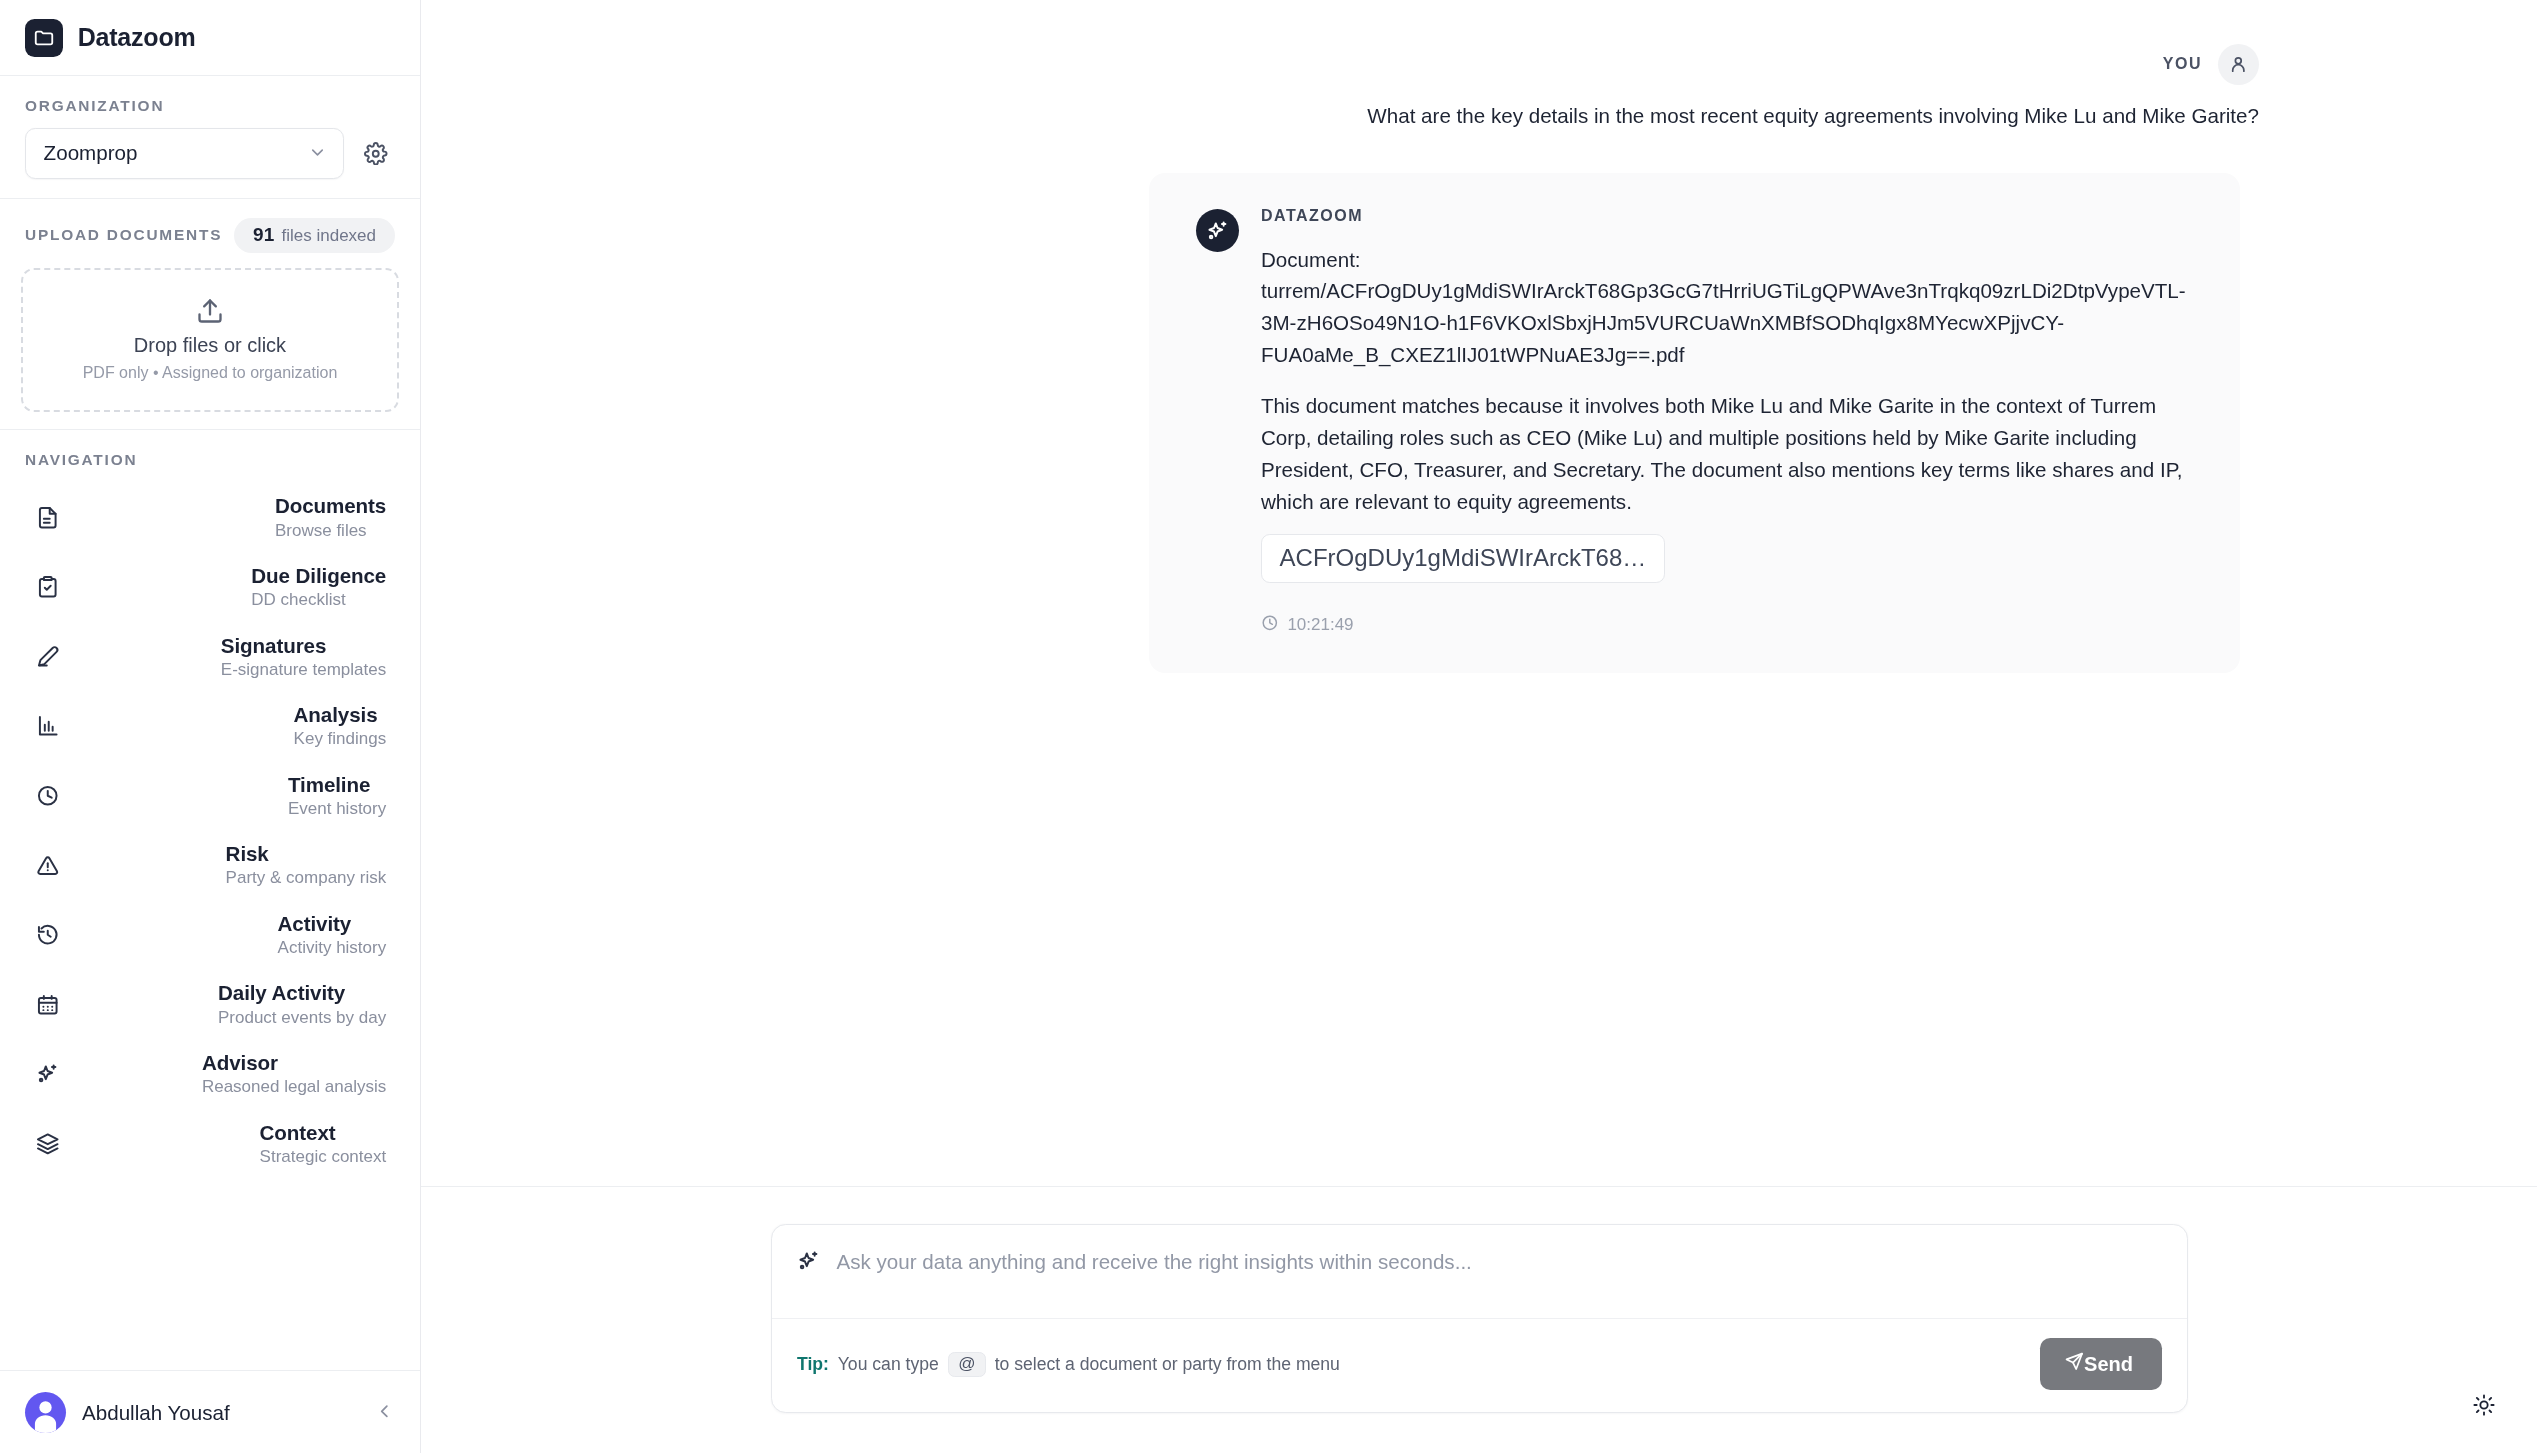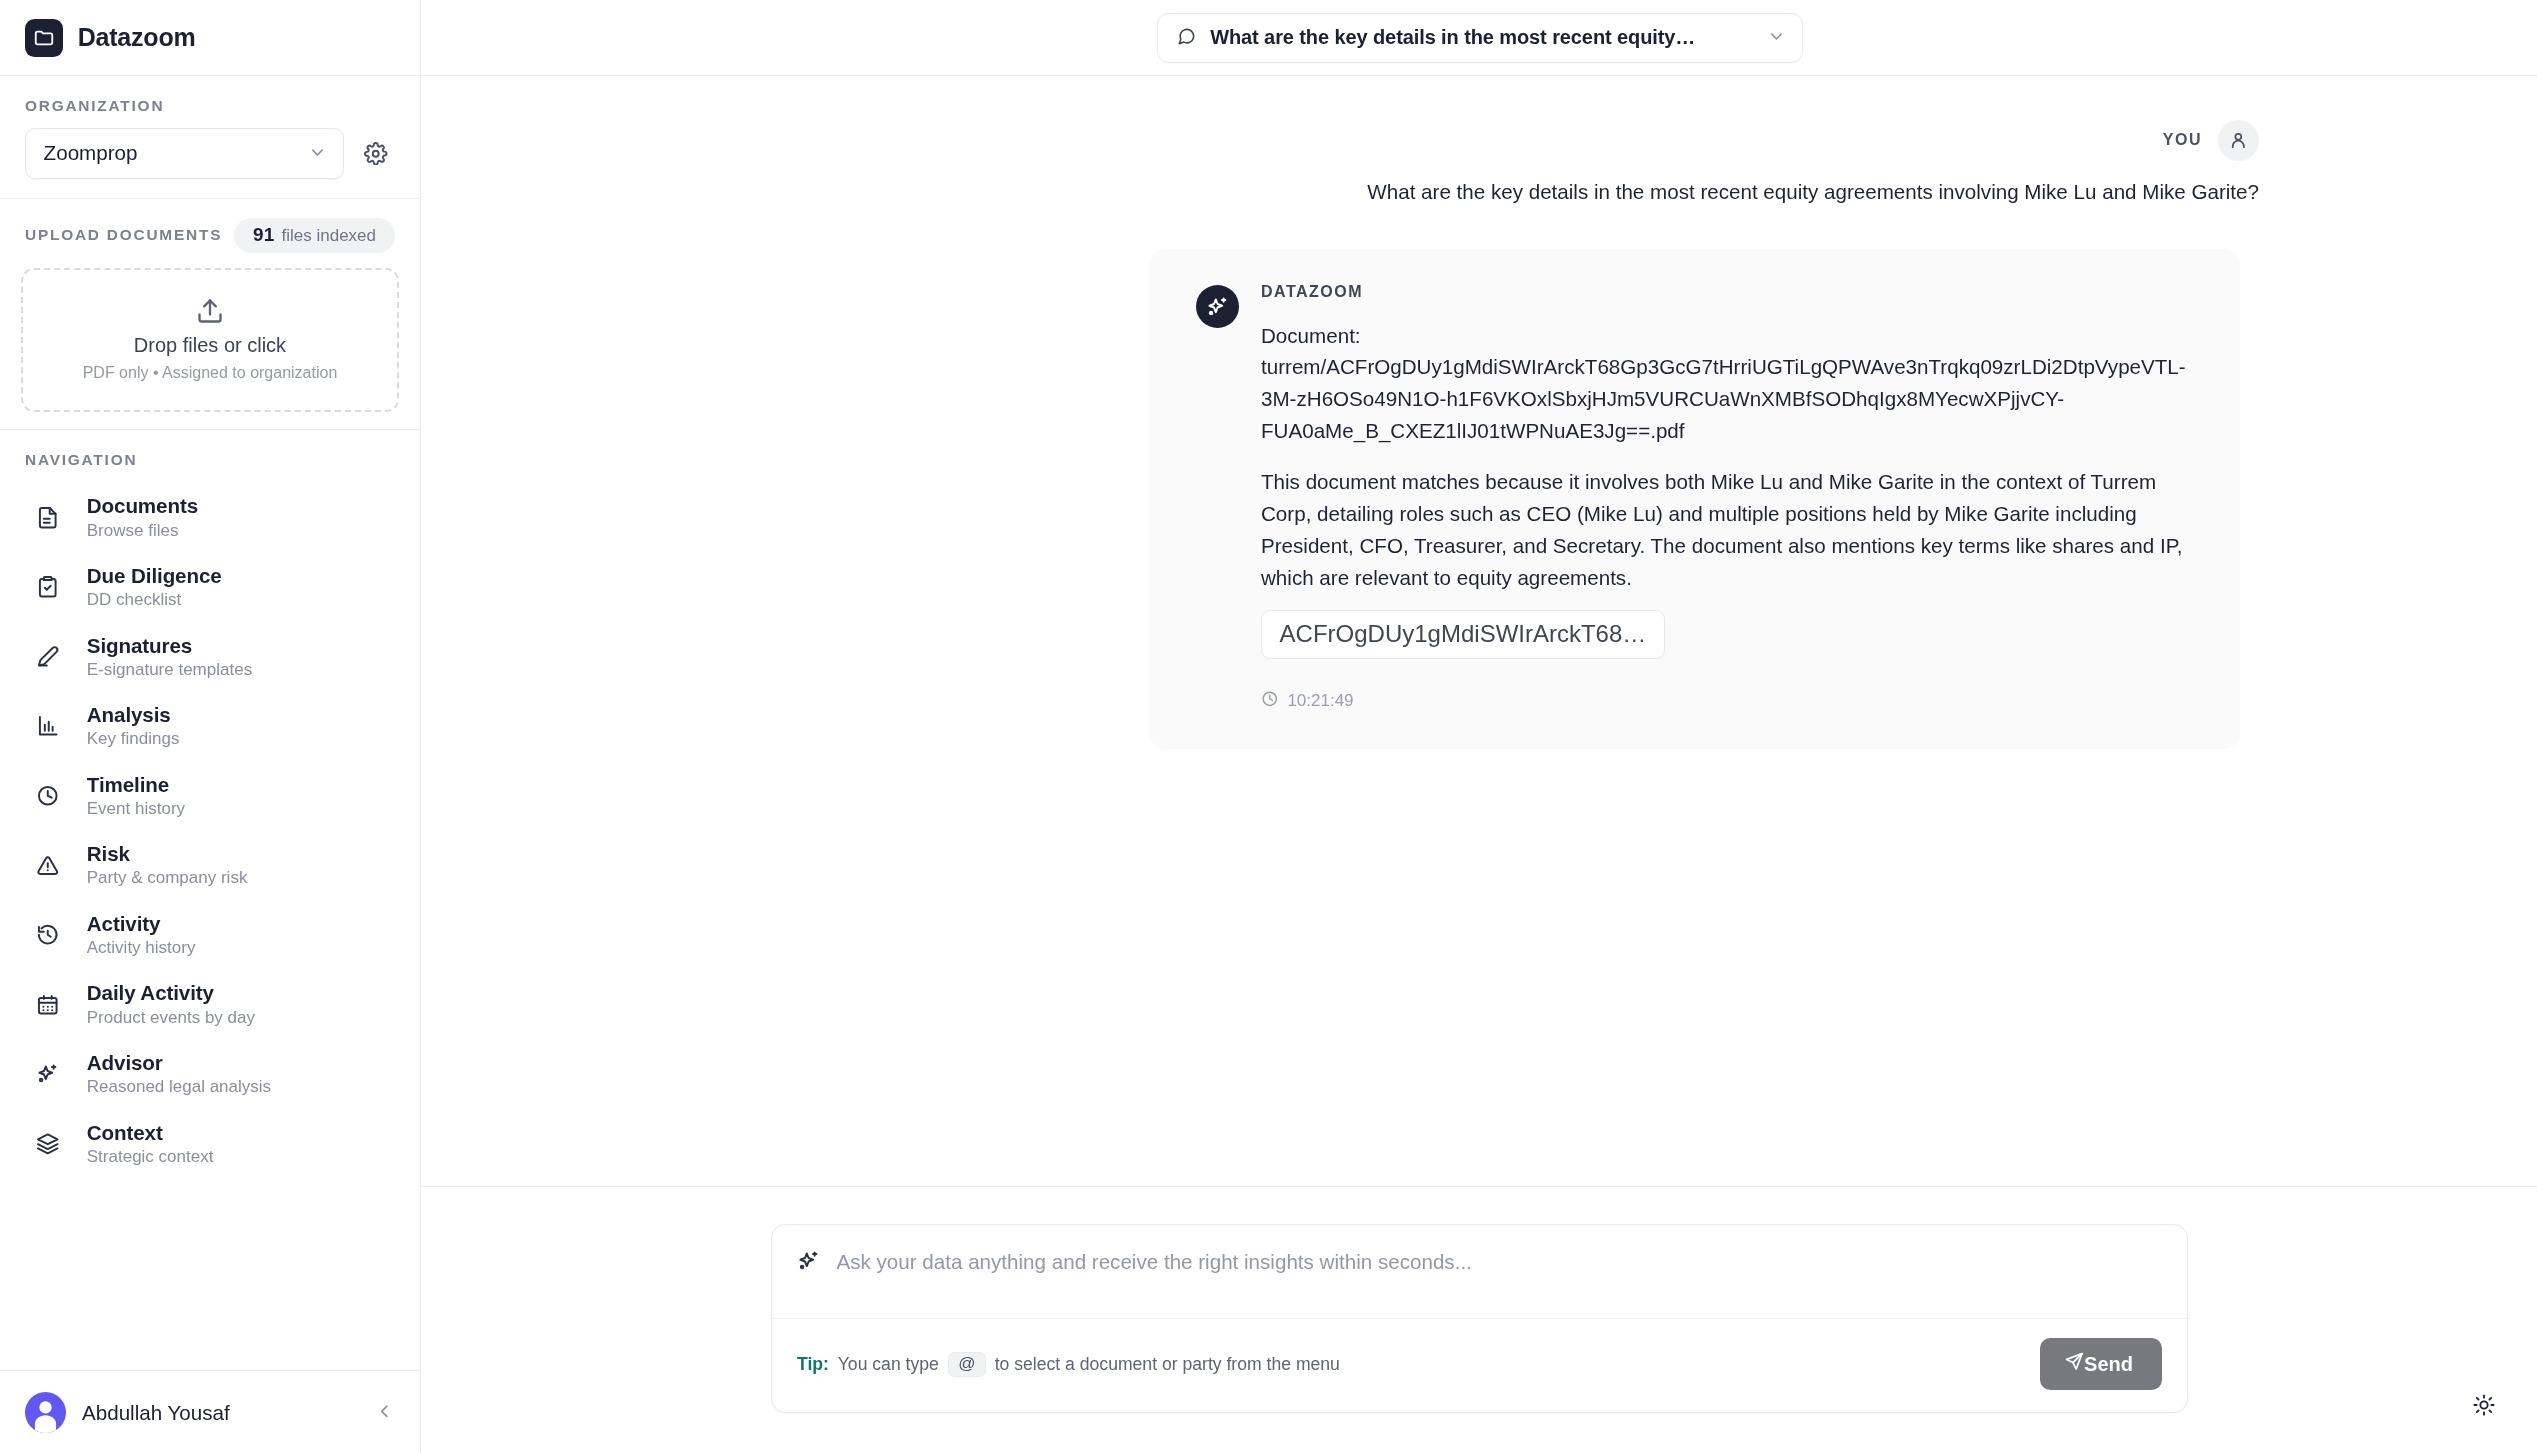--- a/index.html
+++ b/index.html
@@ -65,22 +65,22 @@
     border: 2.2px dashed #d8dbe1; border-radius: 13.2px;
     height: 144px;
     display:flex; flex-direction: column; align-items:center; justify-content:center; gap: 7.3px;
   }
   .dz-title { font-size: 20px; color: #3c4354; font-weight: 400; }
   .dz-sub { font-size: 16px; color: #959aa8; }
 
   .nav-block { padding: 20.6px 20.6px 7.3px 20.6px; flex: 1 1 auto; overflow: hidden; }
   .nav-label { padding-left: 4.4px; margin-bottom: 16px; }
   .nav-item {
-    display: flex; align-items: center; gap: 25px;
-    padding: 9.5px 13.2px; border-radius: 10.3px; margin-bottom: 4.4px;
+    display: flex; align-items: center; gap: 13px;
+    padding: 9.5px 13.2px; border-radius: 10.3px; margin-bottom: 4.4px; justify-content: space-between;
   }
   .nav-item.active { background: #f2f3f5; }
   .nav-icon { width: 28px; height: 28px; flex: 0 0 28px; display:flex; align-items:center; justify-content:center; }
   .nav-text { display: flex; flex-direction: column; gap: 2.2px; }
   .nav-title { font-size: 20.6px; font-weight: 700; color: #1b2132; letter-spacing: -0.1px; }
   .nav-sub { font-size: 17px; color: #8a8f9e; }
   .nav-item.compact { padding: 16px 13.2px; }
 
   .user-row {
     flex: 0 0 84px; height: 84px;
@@ -409,35 +409,20 @@
       <span>
         <svg width="20.6" height="20.6" viewBox="0 0 24 24" fill="none" stroke="#8b90a0" stroke-width="2" stroke-linecap="round" stroke-linejoin="round">
             <polyline points="15 18 9 12 15 6"></polyline>
           </svg>
       </span>
     </div>
   </aside>
 
   <section class="main">
 
-    <header class="topbar">
-      <div class="convo-select">
-        <span>
-          <svg width="19" height="19" viewBox="0 0 24 24" fill="none" stroke="#3e4657" stroke-width="2" stroke-linecap="round" stroke-linejoin="round">
-              <path d="M21 11.5a8.4 8.4 0 0 1-.9 3.8 8.5 8.5 0 0 1-7.6 4.7 8.4 8.4 0 0 1-3.8-.9L3 21l1.9-5.7a8.4 8.4 0 0 1-.9-3.8 8.5 8.5 0 0 1 4.7-7.6 8.4 8.4 0 0 1 3.8-.9h.5a8.48 8.48 0 0 1 8 8z"></path>
-            </svg>
-        </span>
-        <span class="convo-title">What are the key details in the most recent equity…</span>
-        <span>
-          <svg width="19" height="19" viewBox="0 0 24 24" fill="none" stroke="#9096a4" stroke-width="2" stroke-linecap="round" stroke-linejoin="round">
-              <polyline points="6 9 12 15 18 9"></polyline>
-            </svg>
-        </span>
-      </div>
-    </header>
 
     <div class="thread">
 
       <div class="msg-user">
         <div class="user-meta">
           <span class="user-role">YOU</span>
           <span class="user-bubble-avatar">
             <svg width="20.6" height="20.6" viewBox="0 0 24 24" fill="none" stroke="#4b5264" stroke-width="2" stroke-linecap="round" stroke-linejoin="round">
                 <circle cx="12" cy="8" r="3.4"></circle>
                 <path d="M5.5 20v-1a6.5 6.5 0 0 1 13 0v1"></path>

